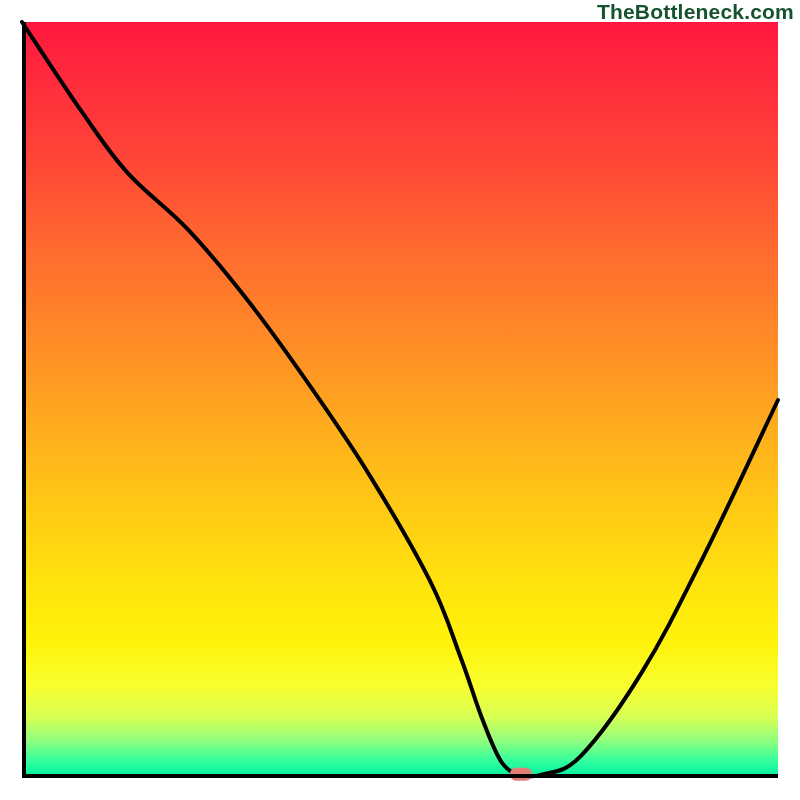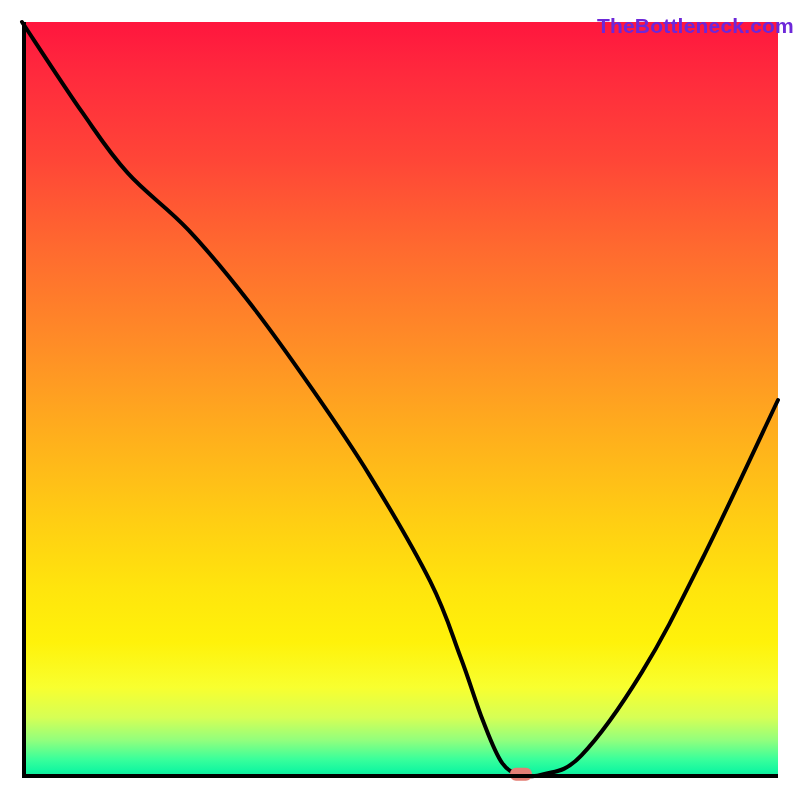--- a/index.html
+++ b/index.html
@@ -70,24 +70,23 @@
     stroke-linecap: round;
   }
   .marker {
     fill: #e37f76;
     stroke: none;
   }
   .watermark {
     position: absolute;
     font-size: 21px;
     font-weight: 600;
-    color: #6d28d9;
+    color: #14532d;
     letter-spacing: 0.2px;
     user-select: none;
-    margin-top: 14px;
   }
 </style>
 </head>
 <body>
 
 <div class="chart-wrap">
 
   <div class="plot-area">
     <div class="gradient-bg"></div>
 

